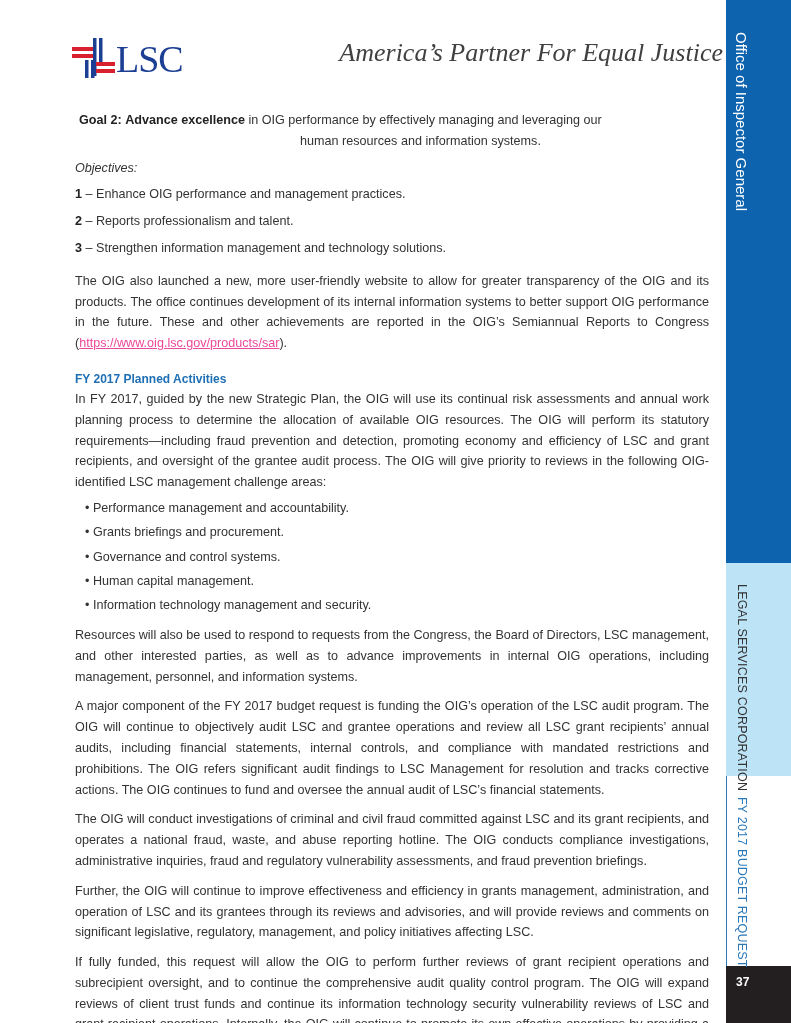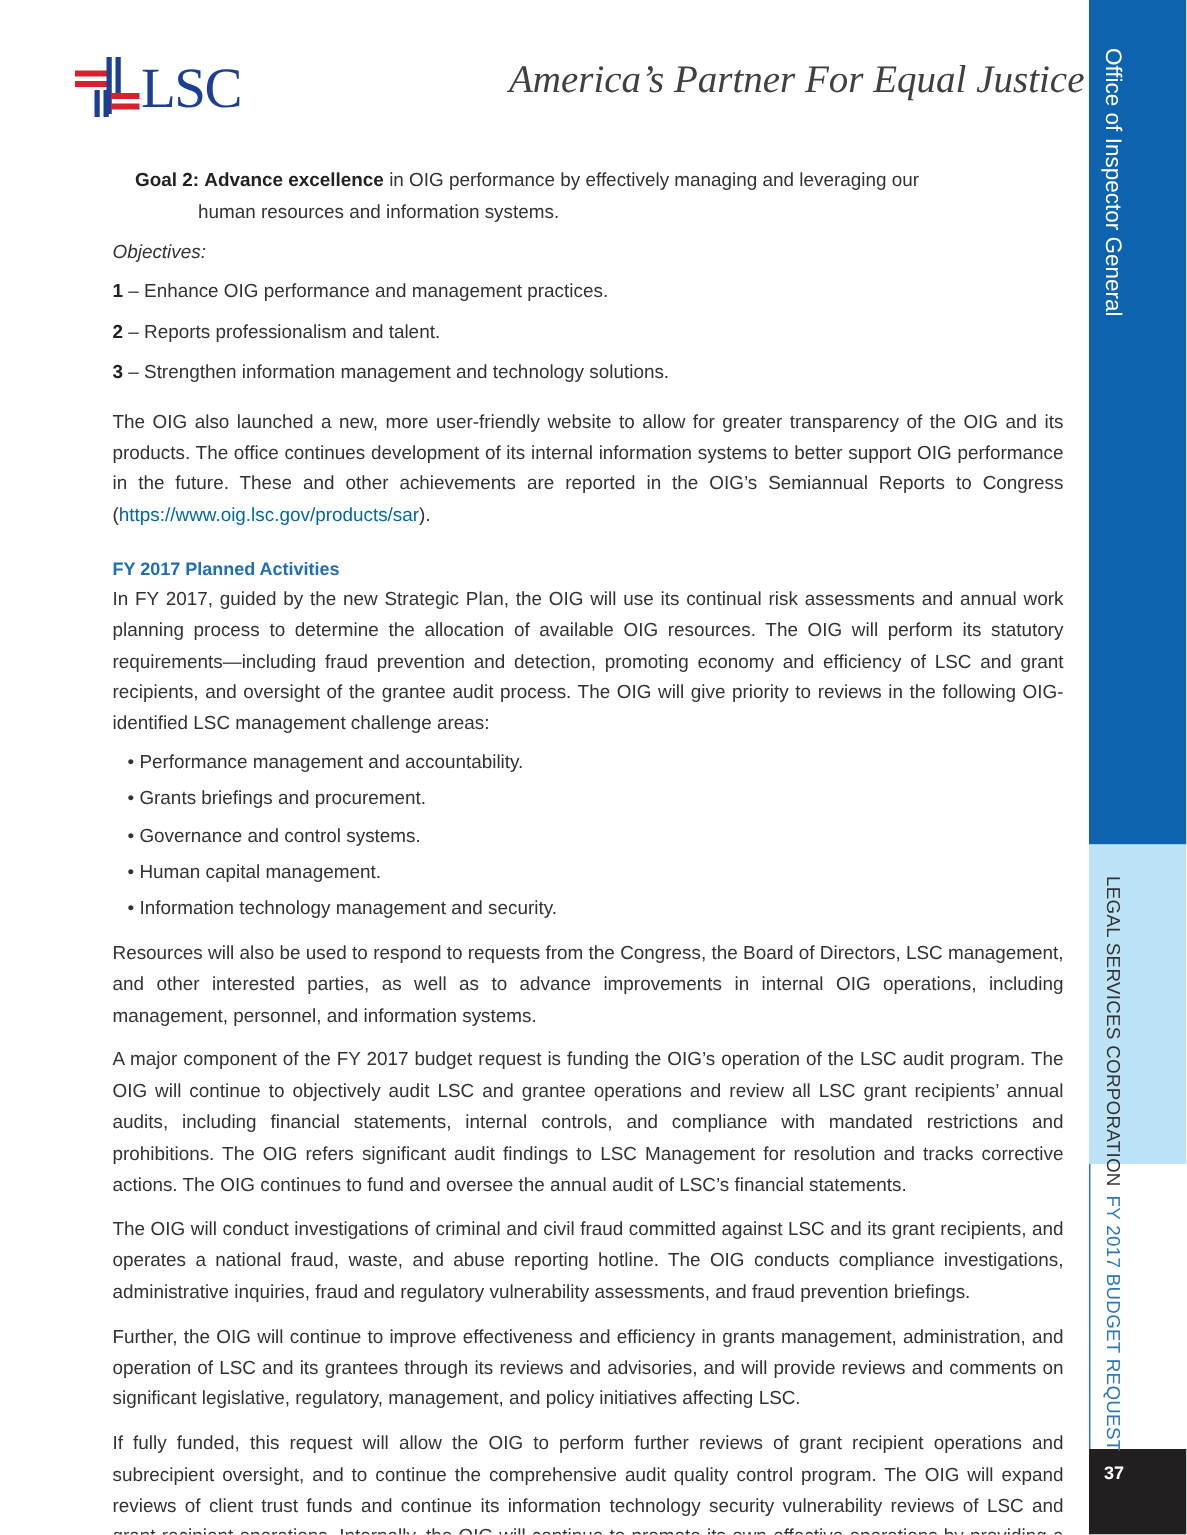--- a/index.html
+++ b/index.html
@@ -1,42 +1,42 @@
 <!DOCTYPE html>
 <html><head>
 <meta charset="utf-8">
 <style>
   html, body { margin:0; padding:0; }
   body { width:791px; height:1023px; position:relative; background:#ffffff; overflow:hidden;
          font-family:"Liberation Sans", sans-serif; color:#333333; }
-  .logo { position:absolute; left:50px; top:38px; width:110px; height:42px;text-align:center; }
+  .logo { position:absolute; left:72px; top:38px; width:110px; height:42px;text-align:center; }
   .logo svg { position:absolute; left:0; top:0; }
   .logo-text { position:absolute; left:44px; top:2px; font-family:"Liberation Serif", serif;
                font-size:38px; color:#1c3f94; letter-spacing:-1px; line-height:38px; }
   .tagline { position:absolute; right:68px; top:38px; font-family:"Liberation Serif", serif;
              font-style:italic; font-weight:normal; font-size:26px; color:#404040; }
   .sidebar-top { position:absolute; left:726px; top:0; width:65px; height:563px; background:#0d63ae; }
   .sidebar-mid { position:absolute; left:726px; top:563px; width:65px; height:213px; background:#bde3f7; }
   .sidebar-bot { position:absolute; left:726px; top:776px; width:65px; height:190px; background:#ffffff;
                  border-left:1.5px solid #2b78b8; box-sizing:border-box; }
   .sidebar-page { position:absolute; left:726px; top:966px; width:65px; height:57px; background:#231f20; }
   .vert { position:absolute; writing-mode:vertical-rl; white-space:nowrap; }
   .vert-oig { left:733px; top:32px; font-size:15px; color:#ffffff; }
   .vert-lsc { left:735px; top:584px; font-size:12.5px; color:#333333; letter-spacing:0.2px; }
   .vert-fy { left:735px; top:797px; font-size:12.5px; color:#2b78b8; letter-spacing:0.2px; }
   .page-num { position:absolute; left:736px; top:975px; font-size:12px; font-weight:bold; color:#ffffff; }
   .content { position:absolute; left:75px; top:110px; width:634px; font-size:12.6px; line-height:20.8px; }
-  .goal { margin-left:15px; }
-  .goal-line2 { margin-left:57px; }
+  .goal { margin-left:4px; }
+  .goal-line2 { margin-left:57px;text-align:center; }
   .obj { margin-top:6px; }
   .obj-head { font-style:italic; }
   b { font-weight:bold; color:#222; }
   p { margin:0; text-align:justify; }
   .para { margin-top:9px; }
-  .link { color:#0369a1; }
+  .link { color:#ec4899;text-decoration:underline; }
   h3 { margin:15px 0 0 0; font-size:12px; color:#1f6fb5; font-weight:bold; line-height:20px; }
   ul { list-style:none; margin:5px 0 0 0; padding:0 0 0 10px; }
   li { margin-bottom:3.5px; }
   li::before { content:"• "; }
 </style>
 </head>
 <body>
 
 <div class="logo">
   <svg width="44" height="42" viewBox="0 0 44 42">

